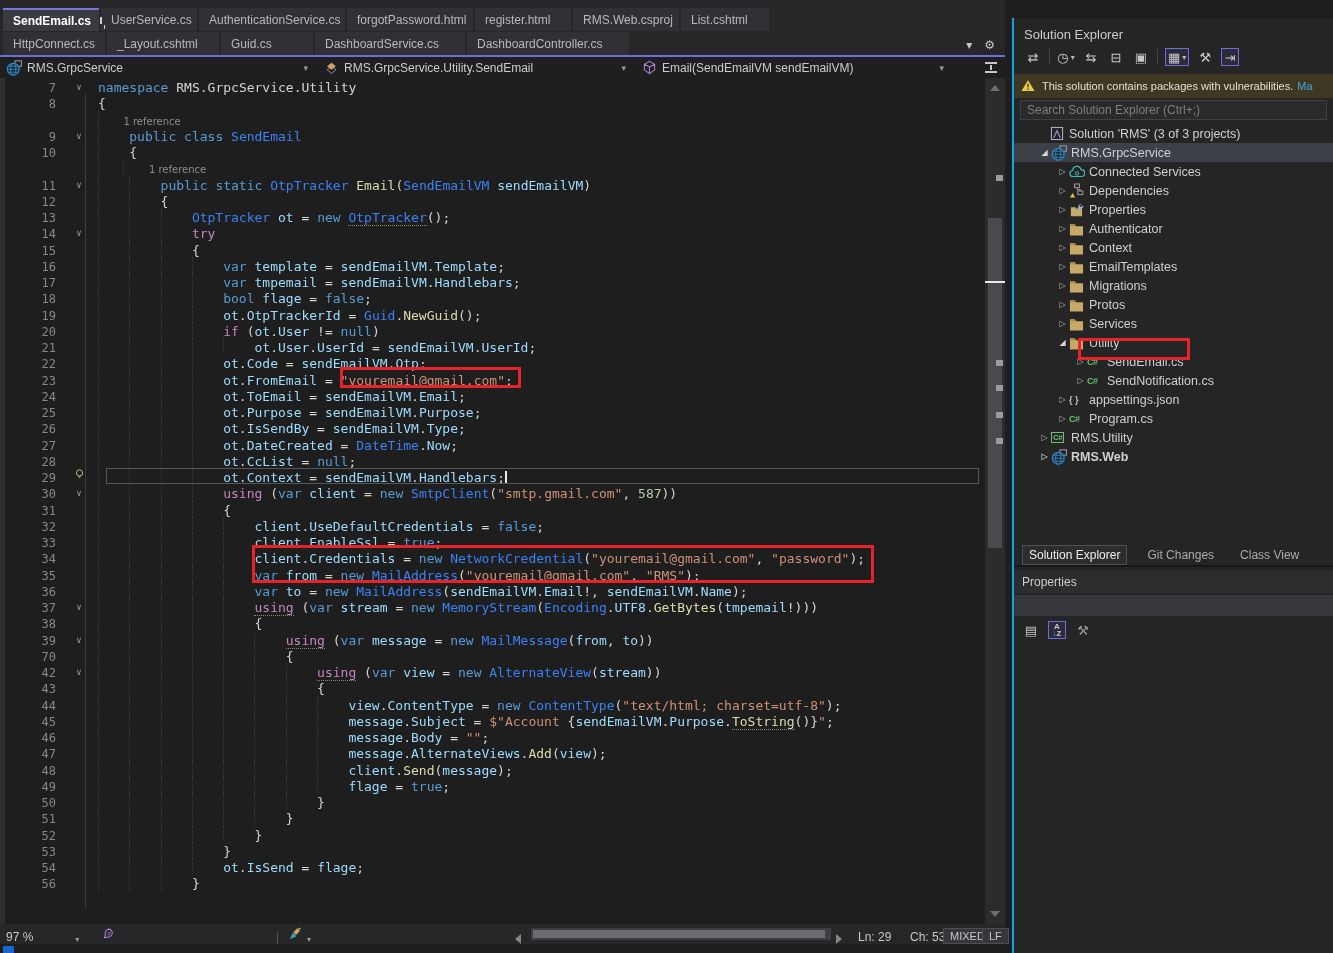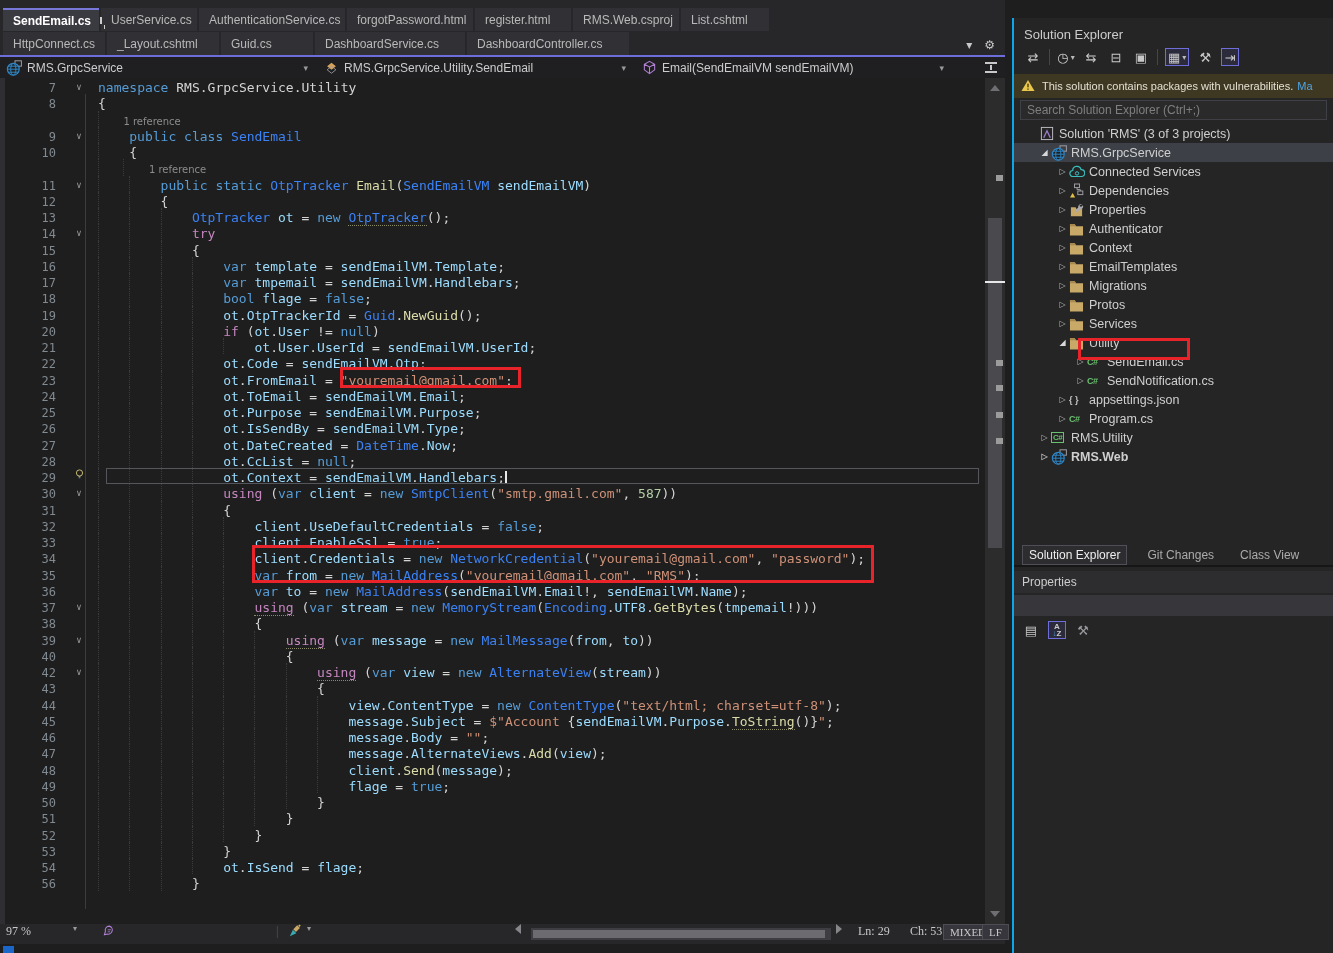--- a/index.html
+++ b/index.html
@@ -53,21 +53,21 @@
   #vscroll .caret-line { position:absolute; left:0; width:20px; height:2px; background:#e8e8e8; }
   .sb-arrow { position:absolute; left:5px; width:0; height:0; border-left:5px solid transparent; border-right:5px solid transparent; }
   .sb-up { top:7px; border-bottom:6px solid #6f6f73; }
   .sb-down { bottom:7px; border-top:6px solid #6f6f73; }
 
   
   .red-box { position:absolute; border:3px solid #e8232a; pointer-events:none; z-index:50; }
 
   
   #edbar { position:absolute; left:0; top:924px; width:1005px; height:20px; background:#27272a; color:#c8c8c8; font-size:12px; }
-  #edbar .abs { position:absolute; top:0; height:20px; display:flex; align-items:flex-start; gap:4px;font-family:Liberation Serif, serif; }
+  #edbar .abs { position:absolute; top:0; height:20px; display:flex; align-items:flex-end; gap:4px; }
   #edbar .seg-box { border:1px solid #4d4d54; background:#36363c; padding:0 6px; height:16px; display:flex; align-items:center; font-size:11px; }
   #hsb-track { position:absolute; left:531px; top:4px; width:300px; height:12px; background:#3e3e42; }
   #hsb-track .thumb { position:absolute; left:2px; top:2px; width:292px; height:8px; background:#6b6b70; }
   .tri-l { width:0;height:0;border-top:5px solid transparent;border-bottom:5px solid transparent;border-right:6px solid #86868a; }
   .tri-r { width:0;height:0;border-top:5px solid transparent;border-bottom:5px solid transparent;border-left:6px solid #86868a; }
   #bottom-strip { position:absolute; left:0; top:944px; width:1005px; height:9px; background:#1e1e1e; }
   #bottom-strip .bluesq { position:absolute; left:3px; top:2px; width:11px; height:7px; background:#1b66c9; }
 
   
   #sidebar { position:absolute; left:1012px; top:18px; width:321px; height:953px; background:#252526; border-left:2px solid #0ea5e9; color:#cfcfcf; }
@@ -231,21 +231,21 @@
         <div class="code-row"><span class="ln-num">30</span><span class="ln-fold">∨</span><span class="ln-code"><span class="ind"></span><span class="ind"></span><span class="ind"></span><span class="ind"></span><span class="tk-c">using</span><span class="tk-p"> (</span><span class="tk-k">var</span><span class="tk-p"> </span><span class="tk-v">client</span><span class="tk-p"> = </span><span class="tk-k">new</span><span class="tk-p"> </span><span class="tk-t">SmtpClient</span><span class="tk-p">(</span><span class="tk-s">"smtp.gmail.com"</span><span class="tk-p">, </span><span class="tk-n">587</span><span class="tk-p">))</span></span></div>
         <div class="code-row"><span class="ln-num">31</span><span class="ln-fold"></span><span class="ln-code"><span class="ind"></span><span class="ind"></span><span class="ind"></span><span class="ind"></span><span class="tk-p">{</span></span></div>
         <div class="code-row"><span class="ln-num">32</span><span class="ln-fold"></span><span class="ln-code"><span class="ind"></span><span class="ind"></span><span class="ind"></span><span class="ind"></span><span class="ind"></span><span class="tk-v">client</span><span class="tk-p">.</span><span class="tk-v">UseDefaultCredentials</span><span class="tk-p"> = </span><span class="tk-k">false</span><span class="tk-p">;</span></span></div>
         <div class="code-row"><span class="ln-num">33</span><span class="ln-fold"></span><span class="ln-code"><span class="ind"></span><span class="ind"></span><span class="ind"></span><span class="ind"></span><span class="ind"></span><span class="tk-v">client</span><span class="tk-p">.</span><span class="tk-v">EnableSsl</span><span class="tk-p"> = </span><span class="tk-k">true</span><span class="tk-p">;</span></span></div>
         <div class="code-row"><span class="ln-num">34</span><span class="ln-fold"></span><span class="ln-code"><span class="ind"></span><span class="ind"></span><span class="ind"></span><span class="ind"></span><span class="ind"></span><span class="tk-v">client</span><span class="tk-p">.</span><span class="tk-v">Credentials</span><span class="tk-p"> = </span><span class="tk-k">new</span><span class="tk-p"> </span><span class="tk-t">NetworkCredential</span><span class="tk-p">(</span><span class="tk-s">"youremail@gmail.com"</span><span class="tk-p">, </span><span class="tk-s">"password"</span><span class="tk-p">);</span></span></div>
         <div class="code-row"><span class="ln-num">35</span><span class="ln-fold"></span><span class="ln-code"><span class="ind"></span><span class="ind"></span><span class="ind"></span><span class="ind"></span><span class="ind"></span><span class="tk-k">var</span><span class="tk-p"> </span><span class="tk-v">from</span><span class="tk-p"> = </span><span class="tk-k">new</span><span class="tk-p"> </span><span class="tk-t">MailAddress</span><span class="tk-p">(</span><span class="tk-s">"youremail@gmail.com"</span><span class="tk-p">, </span><span class="tk-s">"RMS"</span><span class="tk-p">);</span></span></div>
         <div class="code-row"><span class="ln-num">36</span><span class="ln-fold"></span><span class="ln-code"><span class="ind"></span><span class="ind"></span><span class="ind"></span><span class="ind"></span><span class="ind"></span><span class="tk-k">var</span><span class="tk-p"> </span><span class="tk-v">to</span><span class="tk-p"> = </span><span class="tk-k">new</span><span class="tk-p"> </span><span class="tk-t">MailAddress</span><span class="tk-p">(</span><span class="tk-v">sendEmailVM</span><span class="tk-p">.</span><span class="tk-v">Email</span><span class="tk-p">!, </span><span class="tk-v">sendEmailVM</span><span class="tk-p">.</span><span class="tk-v">Name</span><span class="tk-p">);</span></span></div>
         <div class="code-row"><span class="ln-num">37</span><span class="ln-fold">∨</span><span class="ln-code"><span class="ind"></span><span class="ind"></span><span class="ind"></span><span class="ind"></span><span class="ind"></span><span class="tk-c sug">using</span><span class="tk-p"> (</span><span class="tk-k">var</span><span class="tk-p"> </span><span class="tk-v">stream</span><span class="tk-p"> = </span><span class="tk-k">new</span><span class="tk-p"> </span><span class="tk-t">MemoryStream</span><span class="tk-p">(</span><span class="tk-t">Encoding</span><span class="tk-p">.</span><span class="tk-v">UTF8</span><span class="tk-p">.</span><span class="tk-m">GetBytes</span><span class="tk-p">(</span><span class="tk-v">tmpemail</span><span class="tk-p">!)))</span></span></div>
         <div class="code-row"><span class="ln-num">38</span><span class="ln-fold"></span><span class="ln-code"><span class="ind"></span><span class="ind"></span><span class="ind"></span><span class="ind"></span><span class="ind"></span><span class="tk-p">{</span></span></div>
         <div class="code-row"><span class="ln-num">39</span><span class="ln-fold">∨</span><span class="ln-code"><span class="ind"></span><span class="ind"></span><span class="ind"></span><span class="ind"></span><span class="ind"></span><span class="ind"></span><span class="tk-c sug">using</span><span class="tk-p"> (</span><span class="tk-k">var</span><span class="tk-p"> </span><span class="tk-v">message</span><span class="tk-p"> = </span><span class="tk-k">new</span><span class="tk-p"> </span><span class="tk-t">MailMessage</span><span class="tk-p">(</span><span class="tk-v">from</span><span class="tk-p">, </span><span class="tk-v">to</span><span class="tk-p">))</span></span></div>
-        <div class="code-row"><span class="ln-num">40</span><span class="ln-fold"></span><span class="ln-code"><span class="ind"></span><span class="ind"></span><span class="ind"></span><span class="ind"></span><span class="ind"></span><span class="ind"></span><span class="tk-p">{</span></span></div>
+        <div class="code-row"><span class="ln-num">70</span><span class="ln-fold"></span><span class="ln-code"><span class="ind"></span><span class="ind"></span><span class="ind"></span><span class="ind"></span><span class="ind"></span><span class="ind"></span><span class="tk-p">{</span></span></div>
         <div class="code-row"><span class="ln-num">42</span><span class="ln-fold">∨</span><span class="ln-code"><span class="ind"></span><span class="ind"></span><span class="ind"></span><span class="ind"></span><span class="ind"></span><span class="ind"></span><span class="ind"></span><span class="tk-c sug">using</span><span class="tk-p"> (</span><span class="tk-k">var</span><span class="tk-p"> </span><span class="tk-v">view</span><span class="tk-p"> = </span><span class="tk-k">new</span><span class="tk-p"> </span><span class="tk-t">AlternateView</span><span class="tk-p">(</span><span class="tk-v">stream</span><span class="tk-p">))</span></span></div>
         <div class="code-row"><span class="ln-num">43</span><span class="ln-fold"></span><span class="ln-code"><span class="ind"></span><span class="ind"></span><span class="ind"></span><span class="ind"></span><span class="ind"></span><span class="ind"></span><span class="ind"></span><span class="tk-p">{</span></span></div>
         <div class="code-row"><span class="ln-num">44</span><span class="ln-fold"></span><span class="ln-code"><span class="ind"></span><span class="ind"></span><span class="ind"></span><span class="ind"></span><span class="ind"></span><span class="ind"></span><span class="ind"></span><span class="ind"></span><span class="tk-v">view</span><span class="tk-p">.</span><span class="tk-v">ContentType</span><span class="tk-p"> = </span><span class="tk-k">new</span><span class="tk-p"> </span><span class="tk-t">ContentType</span><span class="tk-p">(</span><span class="tk-s">"text/html; charset=utf-8"</span><span class="tk-p">);</span></span></div>
         <div class="code-row"><span class="ln-num">45</span><span class="ln-fold"></span><span class="ln-code"><span class="ind"></span><span class="ind"></span><span class="ind"></span><span class="ind"></span><span class="ind"></span><span class="ind"></span><span class="ind"></span><span class="ind"></span><span class="tk-v">message</span><span class="tk-p">.</span><span class="tk-v">Subject</span><span class="tk-p"> = </span><span class="tk-s">$"Account </span><span class="tk-p">{</span><span class="tk-v">sendEmailVM</span><span class="tk-p">.</span><span class="tk-v">Purpose</span><span class="tk-p">.</span><span class="tk-m sug">ToString</span><span class="tk-p">()}</span><span class="tk-s">"</span><span class="tk-p">;</span></span></div>
         <div class="code-row"><span class="ln-num">46</span><span class="ln-fold"></span><span class="ln-code"><span class="ind"></span><span class="ind"></span><span class="ind"></span><span class="ind"></span><span class="ind"></span><span class="ind"></span><span class="ind"></span><span class="ind"></span><span class="tk-v">message</span><span class="tk-p">.</span><span class="tk-v">Body</span><span class="tk-p"> = </span><span class="tk-s">""</span><span class="tk-p">;</span></span></div>
         <div class="code-row"><span class="ln-num">47</span><span class="ln-fold"></span><span class="ln-code"><span class="ind"></span><span class="ind"></span><span class="ind"></span><span class="ind"></span><span class="ind"></span><span class="ind"></span><span class="ind"></span><span class="ind"></span><span class="tk-v">message</span><span class="tk-p">.</span><span class="tk-v">AlternateViews</span><span class="tk-p">.</span><span class="tk-m">Add</span><span class="tk-p">(</span><span class="tk-v">view</span><span class="tk-p">);</span></span></div>
         <div class="code-row"><span class="ln-num">48</span><span class="ln-fold"></span><span class="ln-code"><span class="ind"></span><span class="ind"></span><span class="ind"></span><span class="ind"></span><span class="ind"></span><span class="ind"></span><span class="ind"></span><span class="ind"></span><span class="tk-v">client</span><span class="tk-p">.</span><span class="tk-m">Send</span><span class="tk-p">(</span><span class="tk-v">message</span><span class="tk-p">);</span></span></div>
         <div class="code-row"><span class="ln-num">49</span><span class="ln-fold"></span><span class="ln-code"><span class="ind"></span><span class="ind"></span><span class="ind"></span><span class="ind"></span><span class="ind"></span><span class="ind"></span><span class="ind"></span><span class="ind"></span><span class="tk-v">flage</span><span class="tk-p"> = </span><span class="tk-k">true</span><span class="tk-p">;</span></span></div>
         <div class="code-row"><span class="ln-num">50</span><span class="ln-fold"></span><span class="ln-code"><span class="ind"></span><span class="ind"></span><span class="ind"></span><span class="ind"></span><span class="ind"></span><span class="ind"></span><span class="ind"></span><span class="tk-p">}</span></span></div>
         <div class="code-row"><span class="ln-num">51</span><span class="ln-fold"></span><span class="ln-code"><span class="ind"></span><span class="ind"></span><span class="ind"></span><span class="ind"></span><span class="ind"></span><span class="ind"></span><span class="tk-p">}</span></span></div>
@@ -340,21 +340,21 @@
             <rect x="7.3" y="5" width="1.4" height="4" fill="#403000"></rect>
             <rect x="7.3" y="10.2" width="1.4" height="1.4" fill="#403000"></rect>
           </svg></span>
       <span>This solution contains packages with vulnerabilities.</span>
       <span class="link">Ma</span>
     </div>
     <div id="se-search">
       <span>Search Solution Explorer (Ctrl+;)</span>
     </div>
     <div id="se-tree">
-        <div class="tree-row" style="padding-left: 12px;">
+        <div class="tree-row" style="padding-left: 22px;">
           <span class="t-arrow"></span>
           <span class="t-ico">
             <svg width="16" height="15" viewBox="0 0 16 16">
               <rect x="2" y="1.5" width="12" height="13" fill="none" stroke="#c0c0c5"></rect>
               <path d="M4.5 12.5L8 5l3.5 7.5" fill="none" stroke="#9b7cc8" stroke-width="1.4"></path>
             </svg>
           </span>
           <span>Solution 'RMS' (3 of 3 projects)</span>
         </div>
         <div class="tree-row selected" style="padding-left: 24px;">

